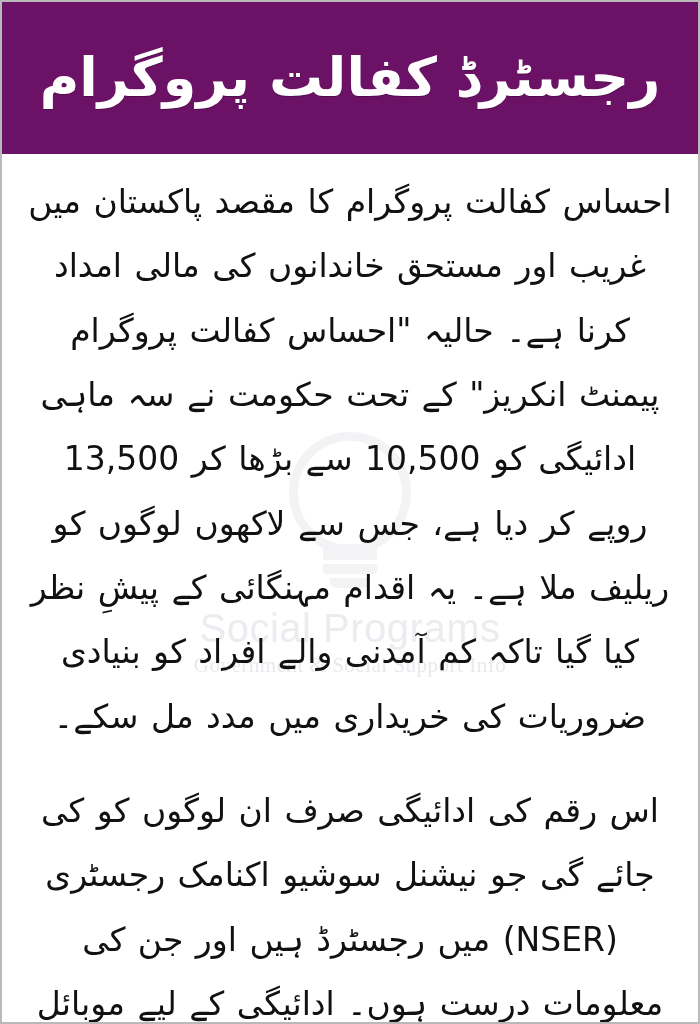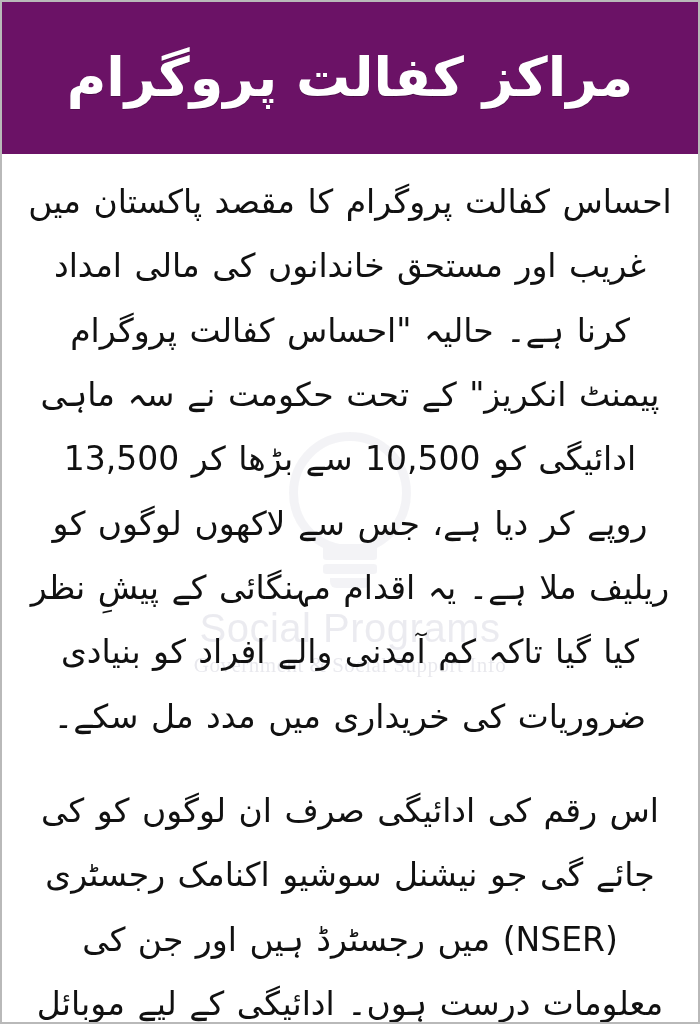--- a/index.html
+++ b/index.html
@@ -141,21 +141,21 @@
     letter-spacing: 0.5px;
     direction: ltr;
   }
 </style>
 </head>
 <body>
 
 <div class="page">
 
   <div class="header-band">
-    <div class="header-title">مراکز کفالت پروگرام</div>
+    <div class="header-title">رجسٹرڈ کفالت پروگرام</div>
   </div>
 
   <div class="watermark">
     <div class="wm-bulb">
       <div class="glass"></div>
       <div class="neck"></div>
       <div class="base1"></div>
       <div class="base2"></div>
     </div>
     <div class="wm-title">Social Programs</div>

